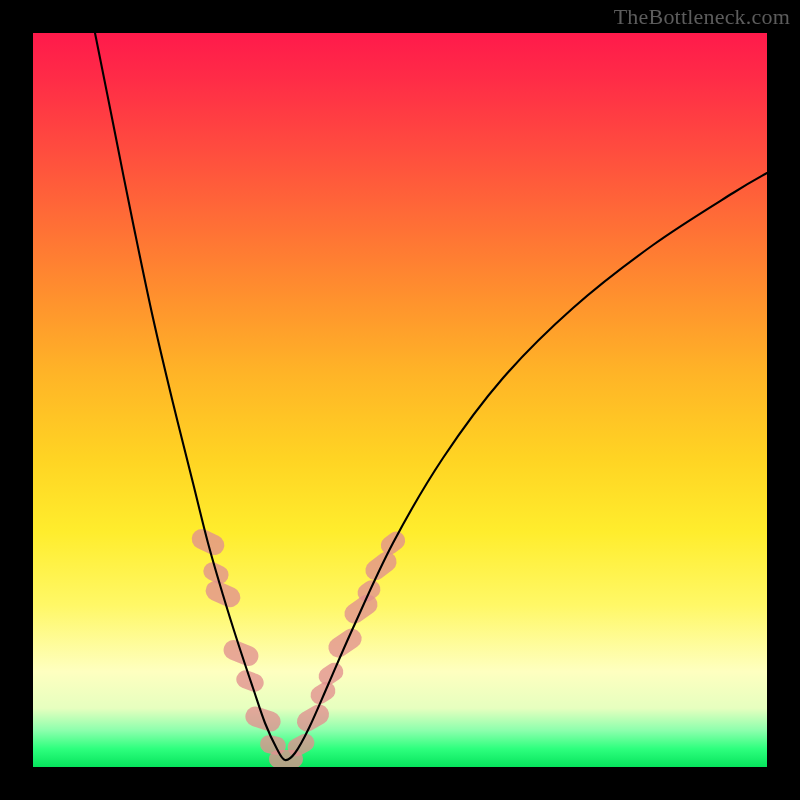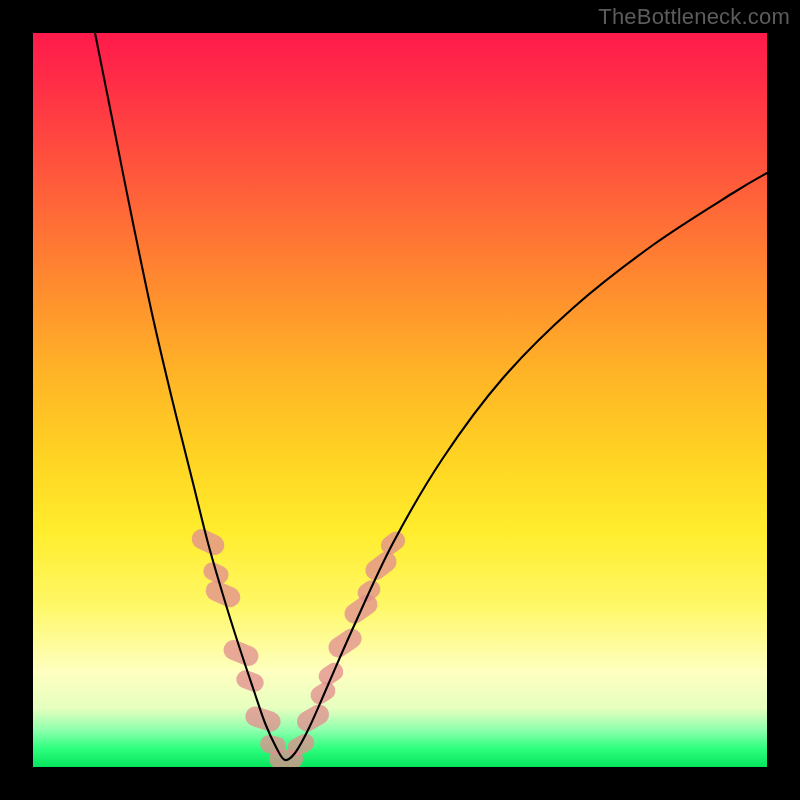--- a/index.html
+++ b/index.html
@@ -8,20 +8,21 @@
     width: 800px;
     height: 800px;
     overflow: hidden;
     background: #000;
     font-family: Arial, Helvetica, sans-serif;
   }
   .frame {
     position: absolute;
     inset: 0;
     background: #000;
+    font-family: Liberation Serif, serif;
   }
   .plot-area {
     position: absolute;
     left: 33px;
     top: 33px;
     width: 734px;
     height: 734px;
     overflow: hidden;
   }
   .gradient-bg {

